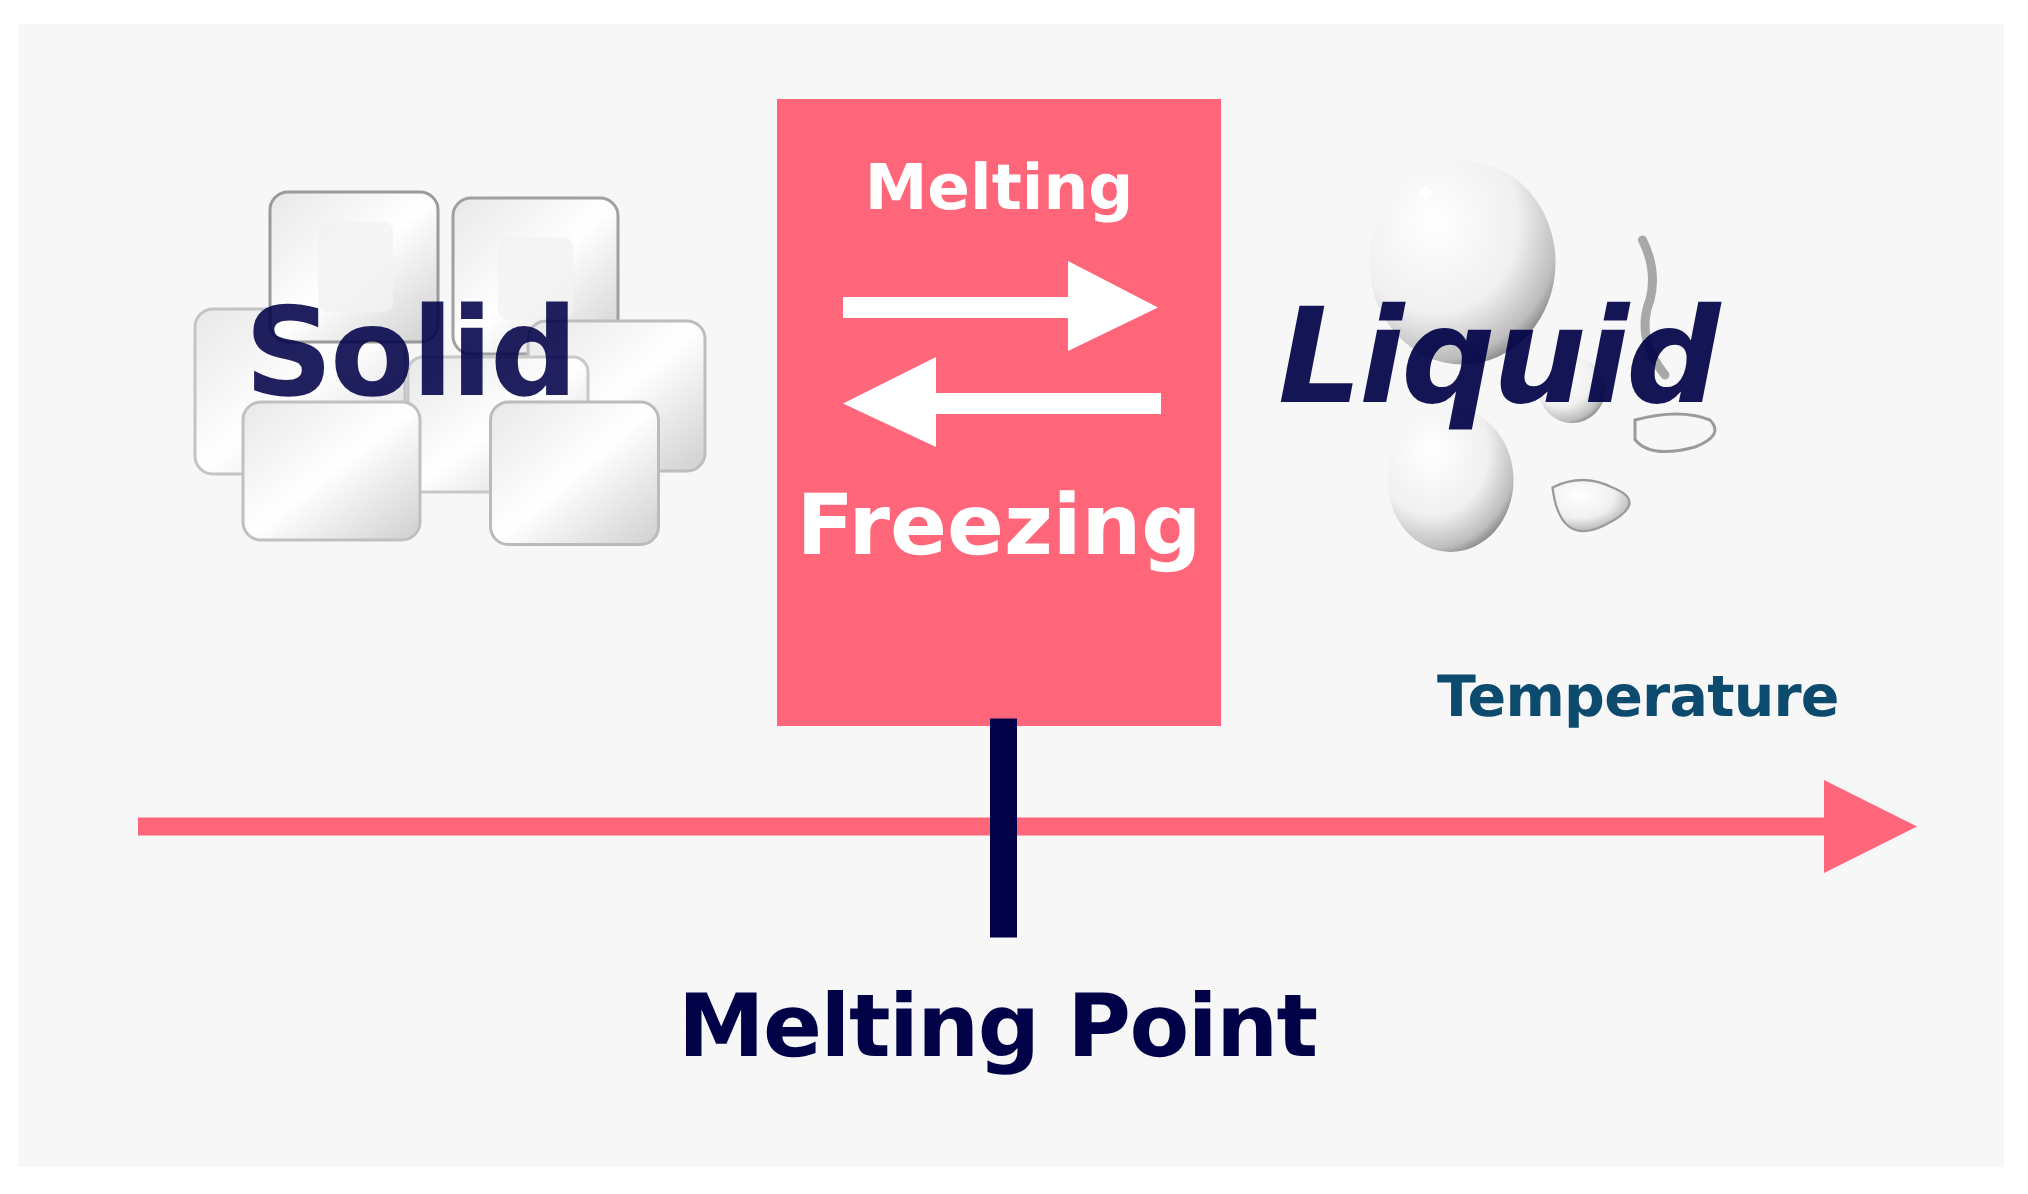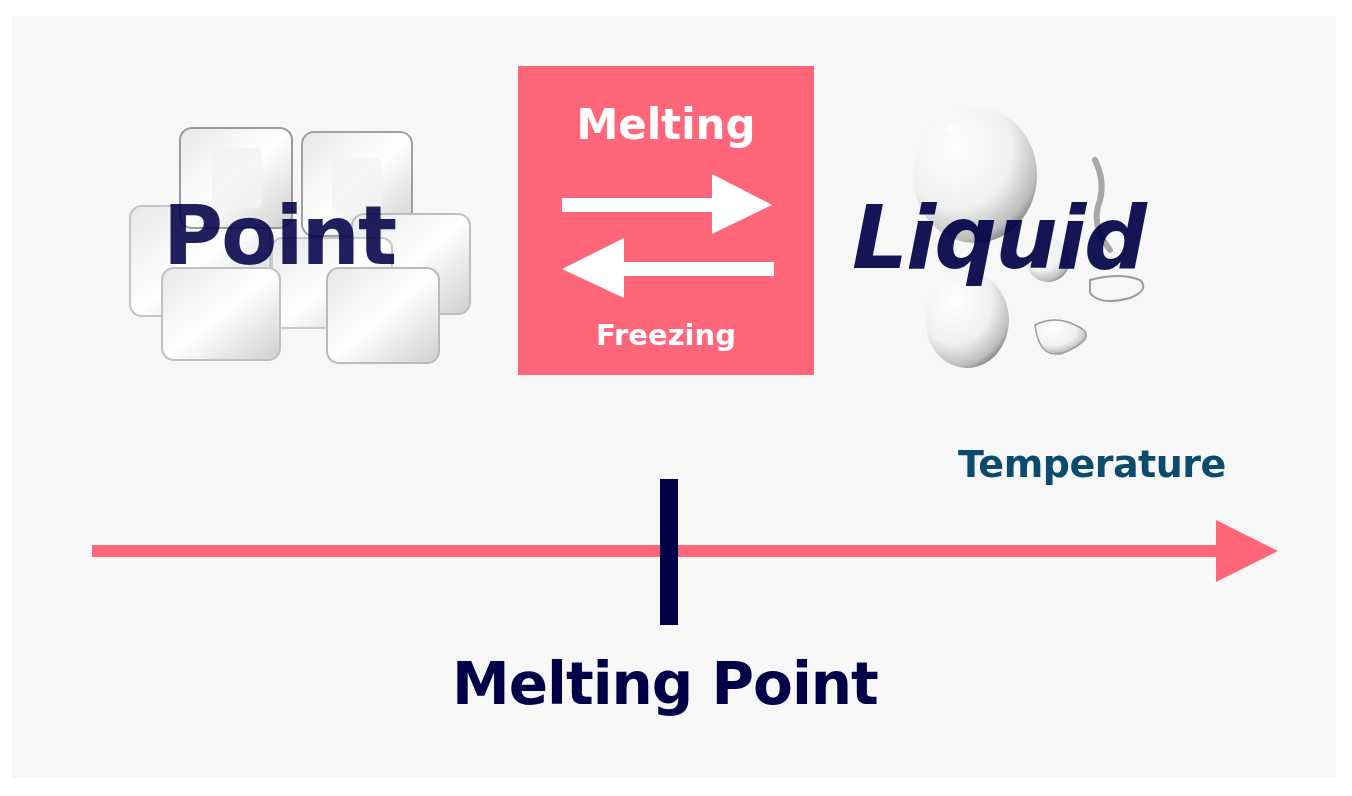--- a/index.html
+++ b/index.html
@@ -2,24 +2,24 @@
 <html><head>
 <meta charset="utf-8">
 <style>
   html, body { margin:0; padding:0; background:#ffffff; }
   body { width:1352px; height:796px; position:relative; overflow:hidden; font-family:"DejaVu Sans", sans-serif; }
   .panel { position:absolute; left:12px; top:16px; width:1324px; height:762px; background:#f7f7f7; }
   .abs { position:absolute; }
   .solid-img, .liquid-img { position:absolute; }
   .solid-label { left:163px; top:188px; font-size:82px; letter-spacing:-2px; color:rgba(0,1,71,0.88); font-weight:bold; }
   .liquid-label { left:852px; top:186px; font-size:88px; letter-spacing:-2px; color:rgba(0,1,71,0.92); font-weight:bold;font-style:italic; }
-  .box { position:absolute; left:518px; top:66px; width:296px; height:309px; background:#ff6679; }
+  .box { position:absolute; left:518px; top:66px; width:296px; height:418px; background:#ff6679; }
   .box-text { position:absolute; left:0; width:296px; text-align:center; color:#ffffff; font-weight:bold; }
   .melt { top:34px; font-size:42px; }
-  .freeze { top:252px; font-size:29px; }
+  .freeze { top:252px; font-size:56px; }
   .temp-label { left:958px; top:442px; font-size:38px; color:#0c4a6e; font-weight:bold; letter-spacing:-0.5px; }
   .mp-label { left:452px; top:650px; font-size:58px; color:#000147; font-weight:bold; letter-spacing:-1px; }
 </style>
 </head>
 <body>
 
 <div class="panel"></div>
 
 <svg class="solid-img" style="left:122px;top:118px" width="360" height="250" viewBox="0 0 360 250">
   <defs>
@@ -32,21 +32,21 @@
   <rect x="8" y="88" width="140" height="110" rx="12" fill="url(#ice)" stroke="#c4c4c4" stroke-width="2"></rect>
   <rect x="58" y="10" width="112" height="100" rx="12" fill="url(#ice)" stroke="#9a9a9a" stroke-width="2"></rect>
   <rect x="180" y="14" width="110" height="104" rx="12" fill="url(#ice)" stroke="#a0a0a0" stroke-width="2"></rect>
   <rect x="230" y="96" width="118" height="100" rx="12" fill="url(#ice)" stroke="#bdbdbd" stroke-width="2"></rect>
   <rect x="150" y="120" width="120" height="90" rx="10" fill="url(#ice)" stroke="#c8c8c8" stroke-width="2"></rect>
   <rect x="40" y="150" width="118" height="92" rx="12" fill="url(#ice)" stroke="#c0c0c0" stroke-width="2"></rect>
   <rect x="205" y="150" width="112" height="95" rx="12" fill="url(#ice)" stroke="#bbbbbb" stroke-width="2"></rect>
   <rect x="90" y="30" width="50" height="60" rx="6" fill="#f2f2f2" opacity="0.8"></rect>
   <rect x="210" y="40" width="50" height="55" rx="6" fill="#f2f2f2" opacity="0.8"></rect>
 </svg>
-<div class="abs solid-label">Point</div>
+<div class="abs solid-label">Solid</div>
 
 <svg class="liquid-img" style="left:900px;top:100px" width="260" height="270" viewBox="0 0 260 270">
   <defs>
     <radialGradient id="drop" cx="0.35" cy="0.3" r="0.75">
       <stop offset="0" stop-color="#ffffff"></stop>
       <stop offset="0.6" stop-color="#f0f0f0"></stop>
       <stop offset="0.9" stop-color="#bdbdbd"></stop>
       <stop offset="1" stop-color="#8a8a8a"></stop>
     </radialGradient>
   </defs>

